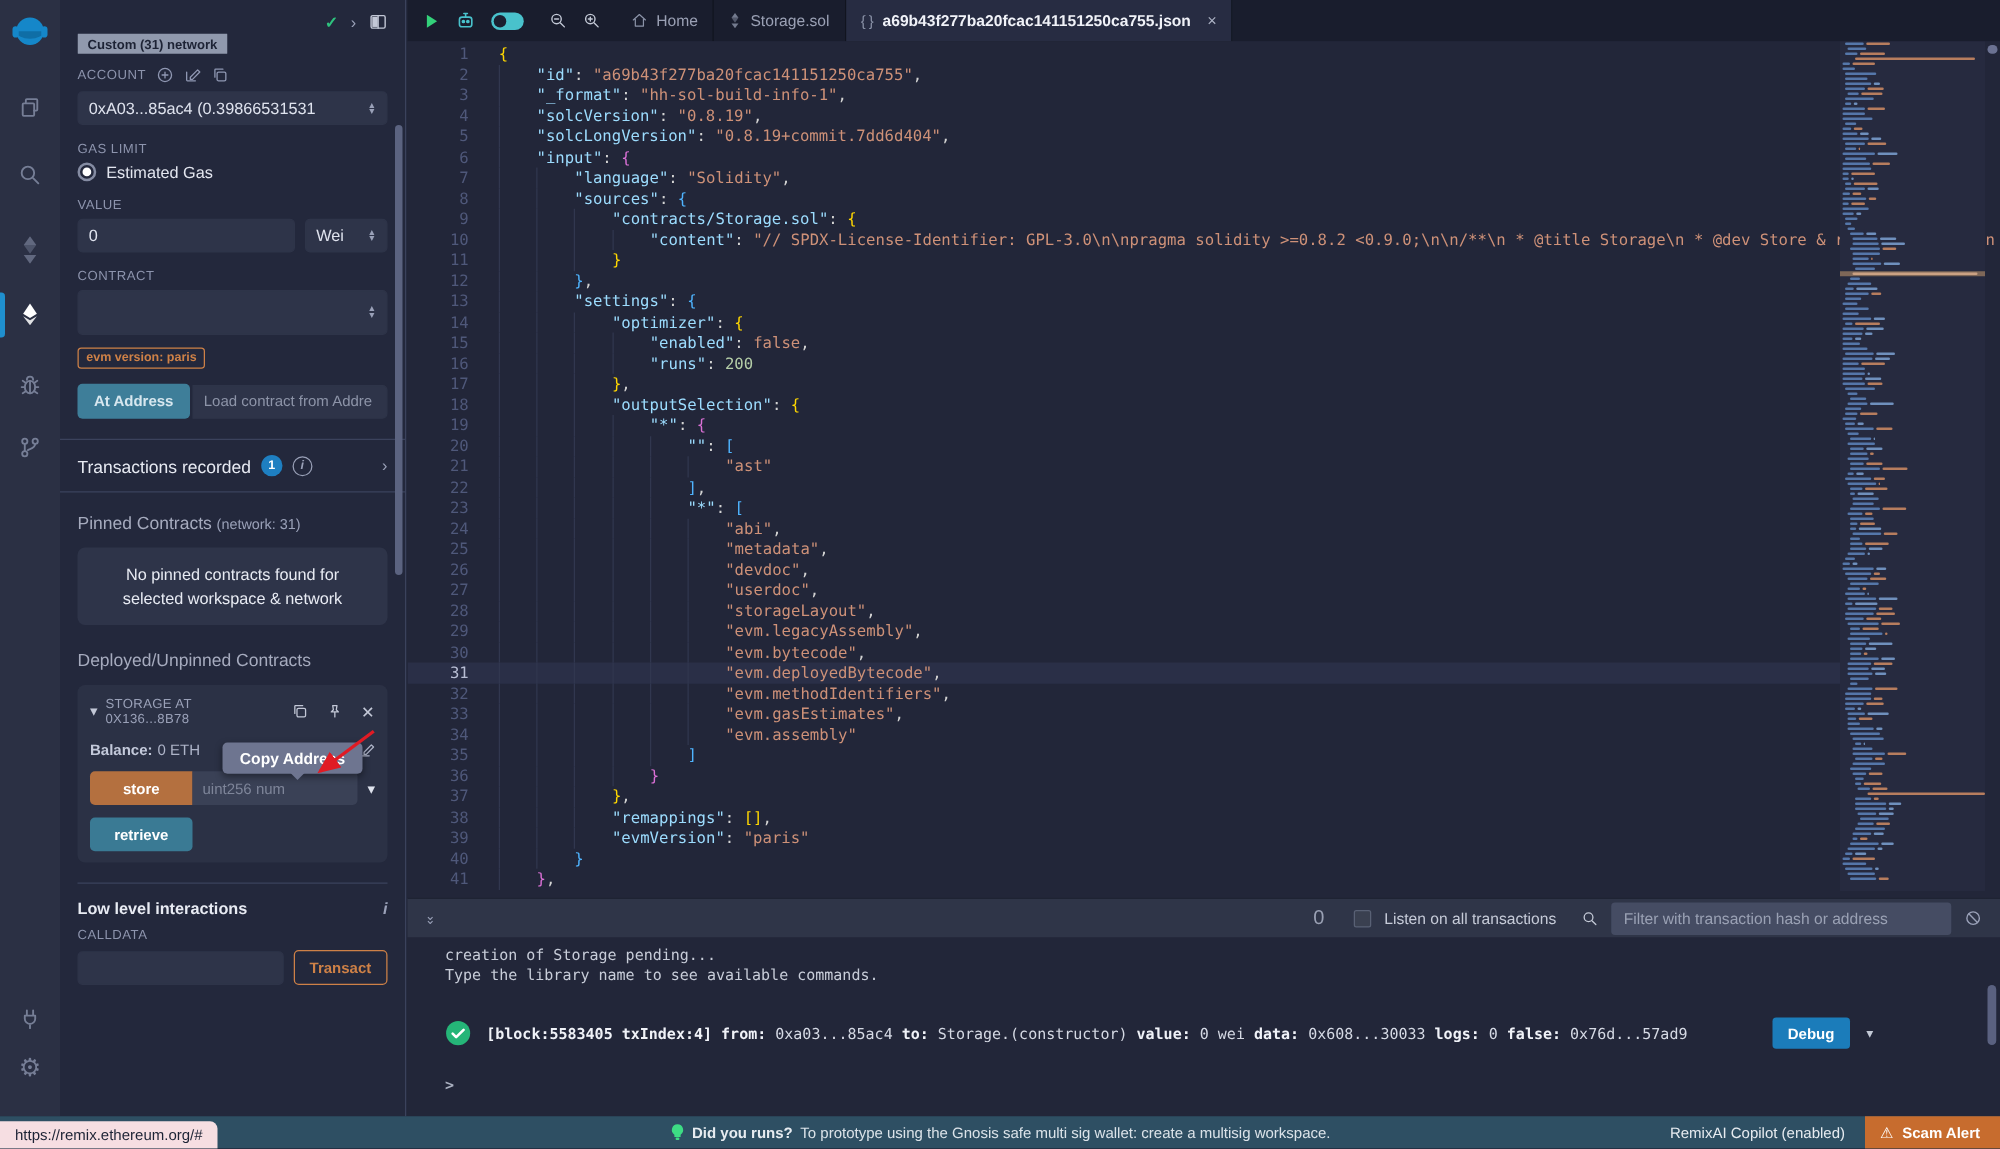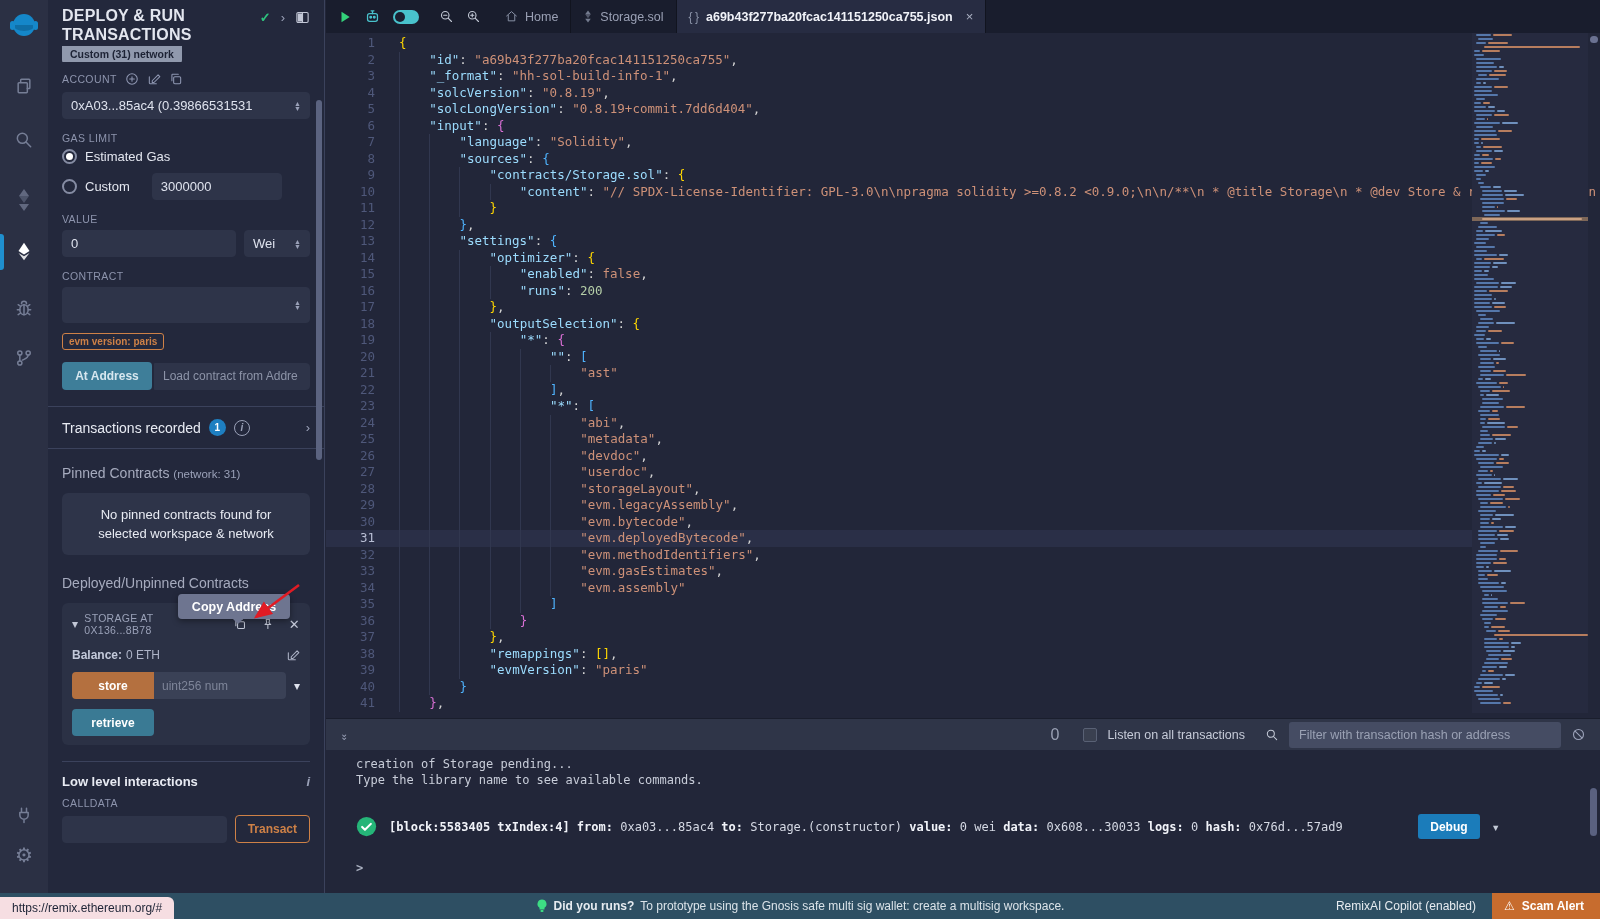--- a/index.html
+++ b/index.html
@@ -184,21 +184,20 @@
           <path d="M9 4v5M15 4v5M7 9h10v3a5 5 0 0 1-5 5 5 5 0 0 1-5-5zM12 17v4"></path>
         </svg>
     </div>
     <div class="rail-ic" style="margin-bottom:18px">
       <span style="font-size:20px;line-height:20px;">⚙</span>
     </div>
   </aside>
 
   <section id="panel">
     <div class="p-head">
-      <div class="p-title">DEPLOY &amp; RUN TRANSACTIONS</div>
       <div class="p-head-icons">
         <span style="color:#2ec27e;font-weight:bold;">✓</span>
         <span>›</span>
         <svg class="ic-svg" width="15" height="15" viewBox="0 0 24 24" style="color:#c2c7d6">
             <rect x="3" y="4" width="18" height="16" rx="2"></rect>
             <path d="M12 4v16"></path>
             <rect x="4.5" y="5.5" width="7" height="13" fill="currentColor" stroke="none"></rect>
           </svg>
       </div>
     </div>
@@ -226,27 +225,20 @@
       <span class="stepper">
           <span>▲</span>
           <span>▼</span>
         </span>
     </div>
 
     <div class="lbl">GAS LIMIT</div>
     <div class="row" style="margin-top:2px">
       <span class="radio on"></span>
       <span>Estimated Gas</span>
-    </div>
-    <div class="row" style="margin-top:9px">
-      <span class="radio"></span>
-      <span>Custom</span>
-      <div class="inp" style="width:130px;margin-left:14px">
-        <span>3000000</span>
-      </div>
     </div>
 
     <div class="lbl">VALUE</div>
     <div class="row">
       <div class="inp" style="flex:1">
         <span>0</span>
       </div>
       <div class="sel" style="width:66px">
         <span>Wei</span>
         <span class="stepper">
@@ -1038,21 +1030,21 @@
     </div>
 
     <div id="terminal">
       <div class="term-line">creation of Storage pending...</div>
       <div class="term-line">Type the library name to see available commands.</div>
       <div class="tx-row">
         <svg width="21" height="21" viewBox="0 0 24 24">
             <circle cx="12" cy="12" r="11" fill="#25b578"></circle>
             <path d="M7 12.5l3.2 3.2L17 9" stroke="#fff" stroke-width="2.4" fill="none" stroke-linecap="round" stroke-linejoin="round"></path>
           </svg>
-        <span class="tx-text" id="tx-text"><b>[block:5583405 txIndex:4]</b><span>  </span><b>from:</b><span> 0xa03...85ac4 </span><b>to:</b><span> Storage.(constructor) </span><b>value:</b><span> 0 wei </span><b>data:</b><span> 0x608...30033 </span><b>logs:</b><span> 0 </span><b>hash:</b><span> 0x76d...57ad9</span></span>
+        <span class="tx-text" id="tx-text"><b>[block:5583405 txIndex:4]</b><span>  </span><b>from:</b><span> 0xa03...85ac4 </span><b>to:</b><span> Storage.(constructor) </span><b>value:</b><span> 0 wei </span><b>data:</b><span> 0x608...30033 </span><b>logs:</b><span> 0 </span><b>false:</b><span> 0x76d...57ad9</span></span>
         <span class="btn-debug">
             <span>Debug</span>
           </span>
         <span style="color:#c3c9d6;font-size:14px;margin-right:40px">▾</span>
       </div>
       <div class="prompt">&gt;</div>
       <div id="tscroll"></div>
     </div>
   </main>
 

